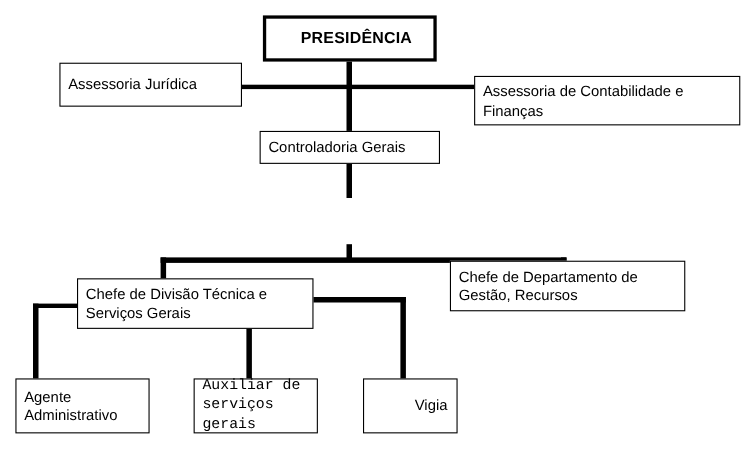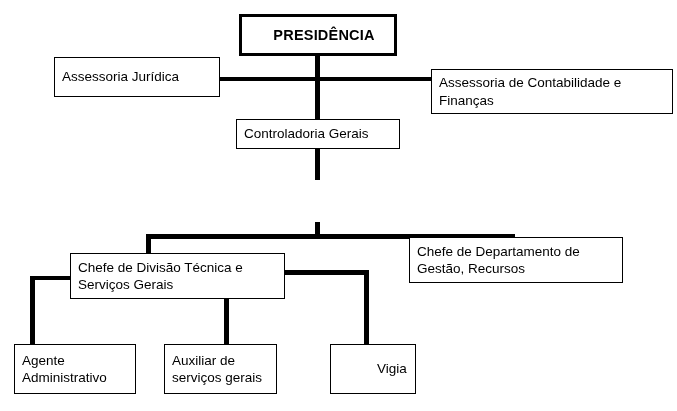--- a/index.html
+++ b/index.html
@@ -97,21 +97,21 @@
   <div class="node" style="left:409px; top:237px; width:214px; height:46px;">
     <span>Chefe de Departamento de
 Gestão, Recursos</span>
   </div>
 
   <div class="node" style="left:14px; top:344px; width:122px; height:50px;">
     <span>Agente
 Administrativo</span>
   </div>
 
-  <div class="node" style="left:164px; top:344px; width:113px; height:50px;">
+  <div class="node" style="left:176px; top:344px; width:113px; height:50px;font-family:Liberation Mono, monospace;">
     <span>Auxiliar de
 serviços gerais</span>
   </div>
 
   <div class="node" style="left:330px; top:344px; width:86px; height:50px;padding-left:46px;">
     <span>Vigia</span>
   </div>
 
 </div>
 

